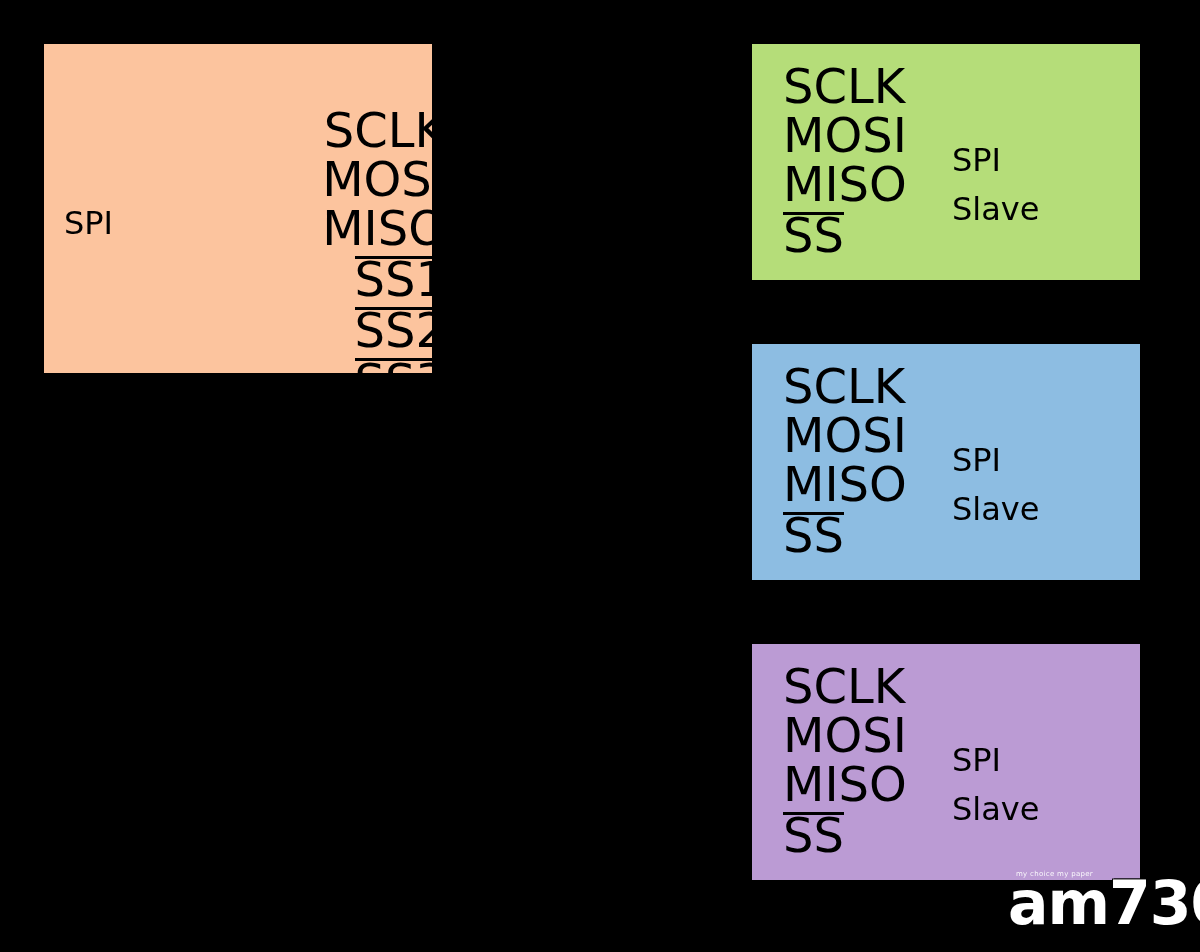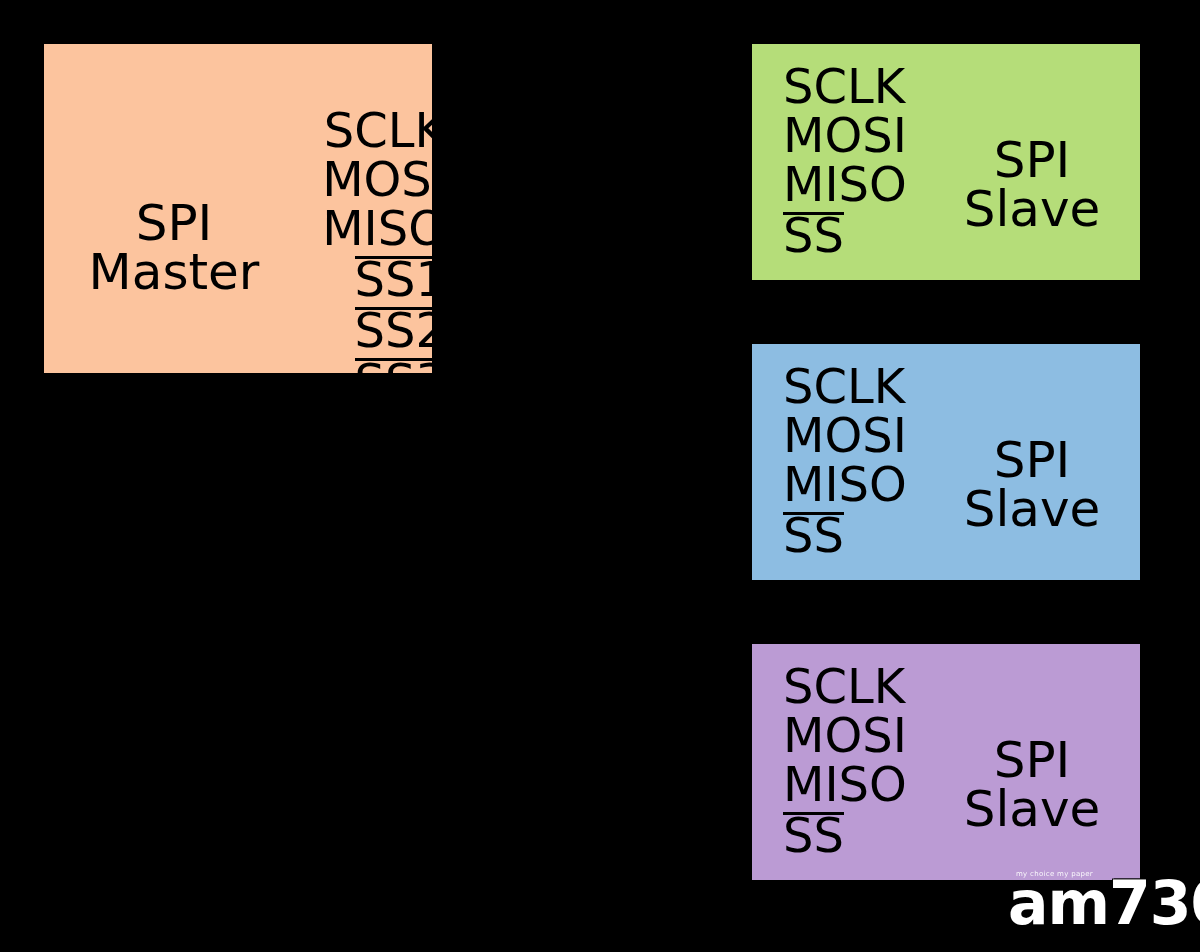--- a/index.html
+++ b/index.html
@@ -46,23 +46,23 @@
     left: 0;
     right: 0;
     top: 3px;
     height: 3px;
     background: #000000;
   }
 
   .role-label {
     position: absolute;
     color: #000000;
-    font-size: 50px;
+    font-size: 32px;
     line-height: 49px;
-    text-align: center;
+    text-align: left;
     white-space: nowrap;
   }
   .role-label .ln { display: block; }
 
   
   #master-block {
     left: 44px; top: 44px;
     width: 388px; height: 329px;
   }
   #master-role {
@@ -125,21 +125,20 @@
   }
 </style>
 </head>
 <body>
 
 <div id="canvas">
 
   <div class="block" id="master-block" style="background: rgb(252, 196, 158);">
     <div class="role-label" id="master-role">
       <span class="ln">SPI</span>
-      <span class="ln">Master</span>
     </div>
     <div class="pin-col" id="master-pins">
         <div class="pin pin-right"><span>SCLK</span></div>
         <div class="pin pin-right"><span>MOSI</span></div>
         <div class="pin pin-right"><span>MISO</span></div>
         <div class="pin pin-right"><span class="ovl"><span class="bar"></span><span>SS1</span></span></div>
         <div class="pin pin-right"><span class="ovl"><span class="bar"></span><span>SS2</span></span></div>
         <div class="pin pin-right"><span class="ovl"><span class="bar"></span><span>SS3</span></span></div>
       </div>
   </div>

